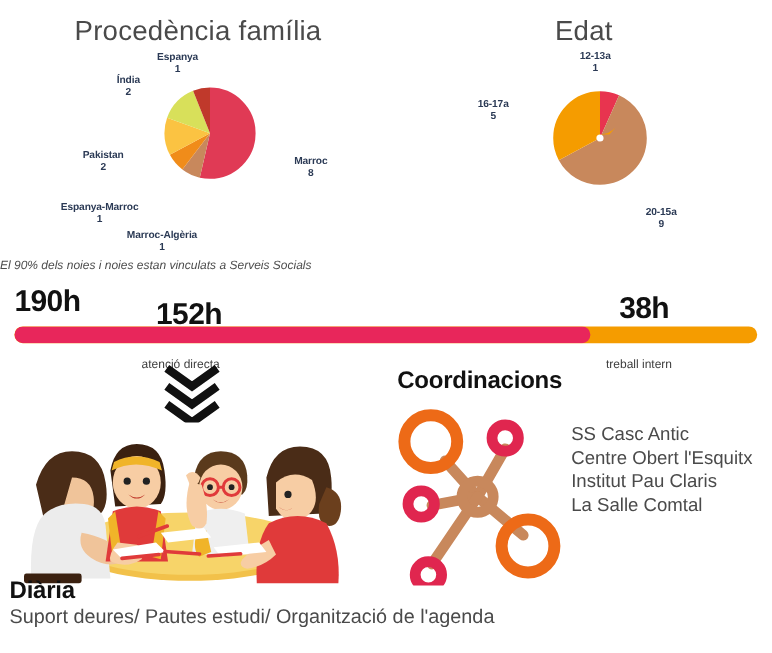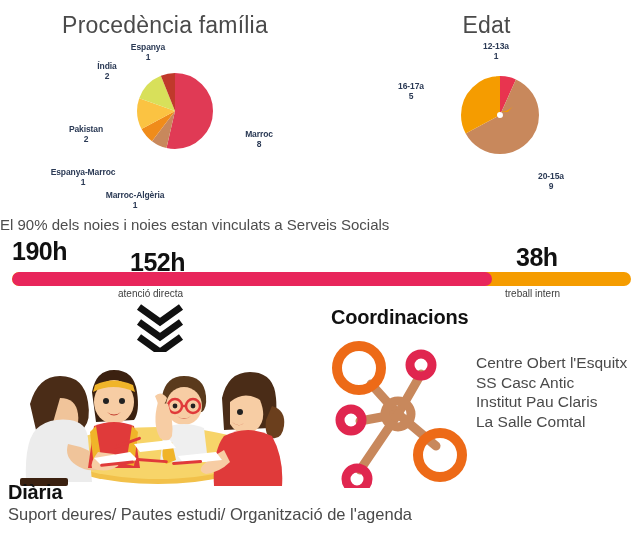--- a/index.html
+++ b/index.html
@@ -38,21 +38,22 @@
     line-height:1.12;
     white-space:nowrap;
     text-align:center;
     letter-spacing:-.1px;
   }
   .slice-label .v{display:block;}
 
   
   .caption{
     position:absolute;
-    font-size:15px;
+    font-size:10px;
+    font-style:italic;
     color:#4d4d4d;
     white-space:nowrap;
   }
   #caption-1{left:0;top:216px;width:340px;}
   #caption-2{left:330px;top:216px;width:313px;}
 
   
   .hours-total{
     position:absolute;left:12px;top:237px;
     font-size:25px;font-weight:bold;color:#111;
@@ -72,21 +73,21 @@
     position:absolute;left:12px;top:272px;
     width:619px;height:14px;border-radius:7px;
     background:#f59c00;overflow:hidden;
   }
   .bar-fill{
     position:absolute;left:0;top:0;height:14px;
     width:480px;border-radius:7px;
     background:#e8265b;
   }
   .bar-sublabel{
-    position:absolute;font-size:10px;color:#3d3d3d;white-space:nowrap;
+    position:absolute;font-size:10px;color:#3d3d3d;white-space:nowrap;margin-top:11px;
   }
   #sub-atencio{left:118px;top:288px;}
   #sub-treball{left:505px;top:288px;text-align:center;}
 
   
   #chevrons{position:absolute;left:131px;top:302px;}
 
   
   #illustration{position:absolute;left:8px;top:340px;}
 
@@ -305,22 +306,22 @@
       <circle cx="72" cy="78" r="13" fill="none" stroke="#c8885c" stroke-width="9"></circle>
       <circle cx="33" cy="32" r="22" fill="none" stroke="#ed6a17" stroke-width="10"></circle>
       <circle cx="114" cy="119" r="22" fill="none" stroke="#ed6a17" stroke-width="10"></circle>
       <circle cx="95" cy="29" r="11" fill="none" stroke="#e0264f" stroke-width="9"></circle>
       <circle cx="25" cy="84" r="11" fill="none" stroke="#e0264f" stroke-width="9"></circle>
       <circle cx="31" cy="143" r="11" fill="none" stroke="#e0264f" stroke-width="9"></circle>
     </svg>
   </div>
 
   <div id="coord-list">
+    <div>SS Casc Antic</div>
     <div>Centre Obert l'Esquitx</div>
-    <div>SS Casc Antic</div>
     <div>Institut Pau Claris</div>
     <div>La Salle Comtal</div>
   </div>
 
   <div id="diaria-title">Diària</div>
 
   <div id="diaria-sub">Suport deures/ Pautes estudi/ Organització de l'agenda</div>
 
 </div>
 

